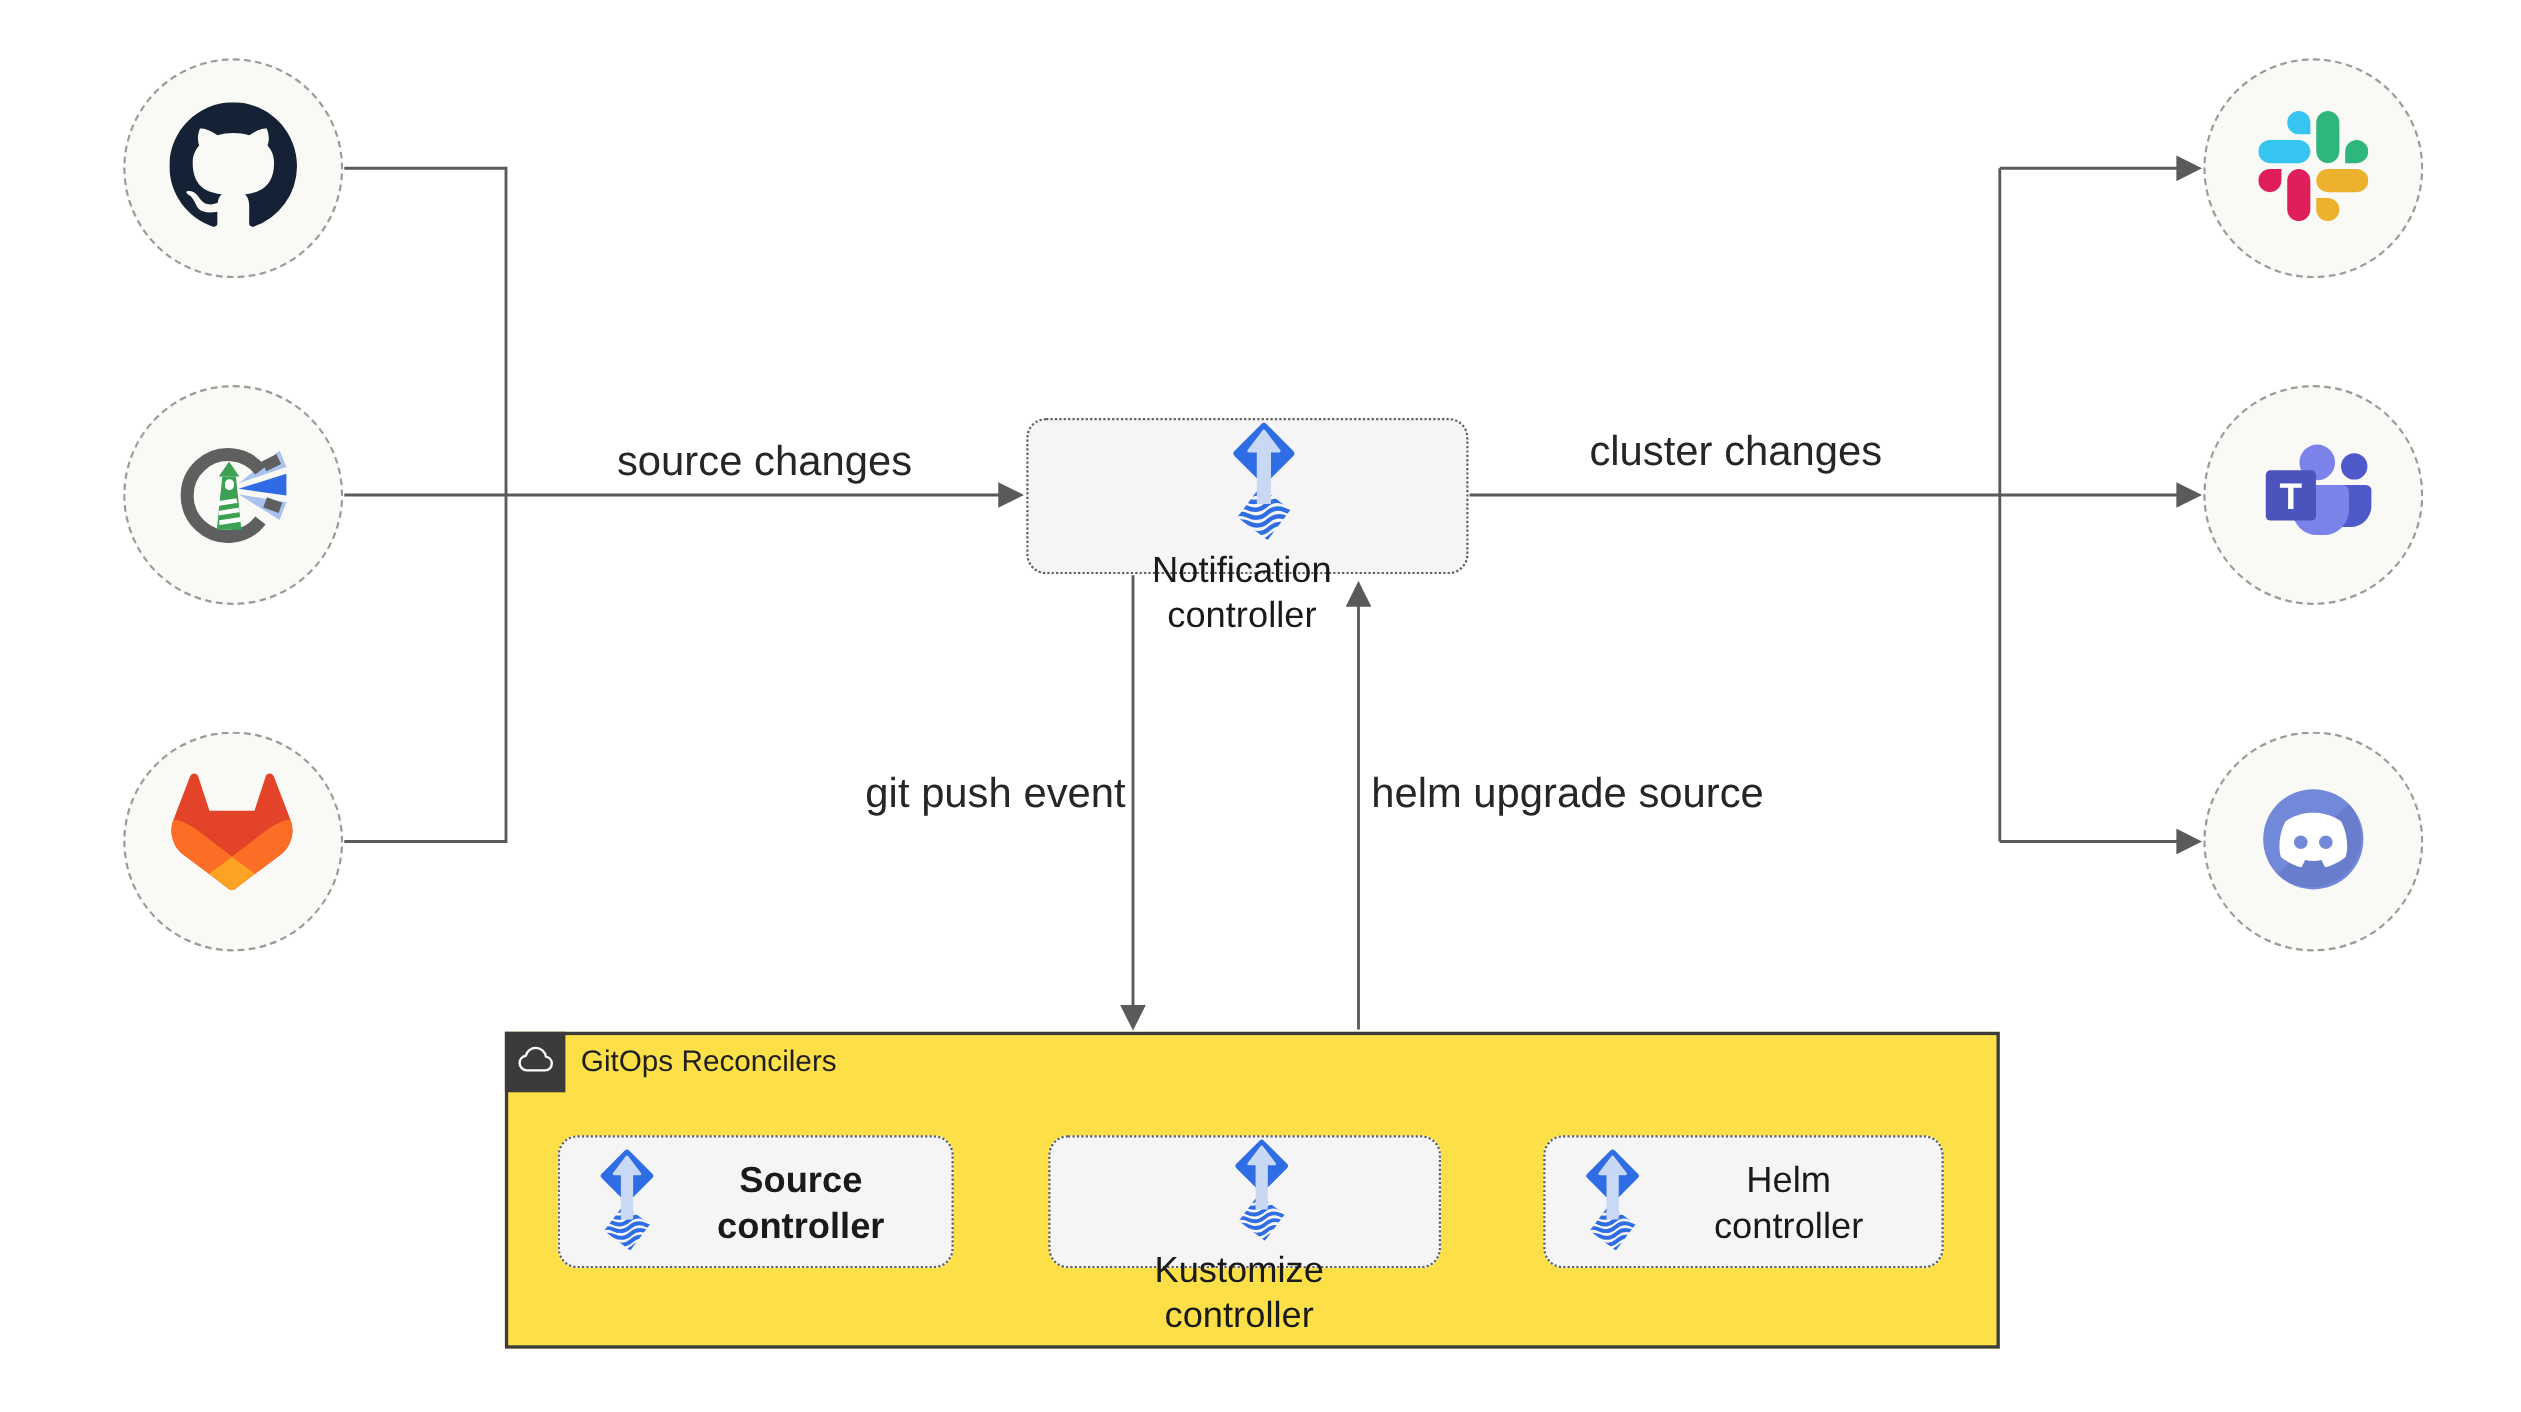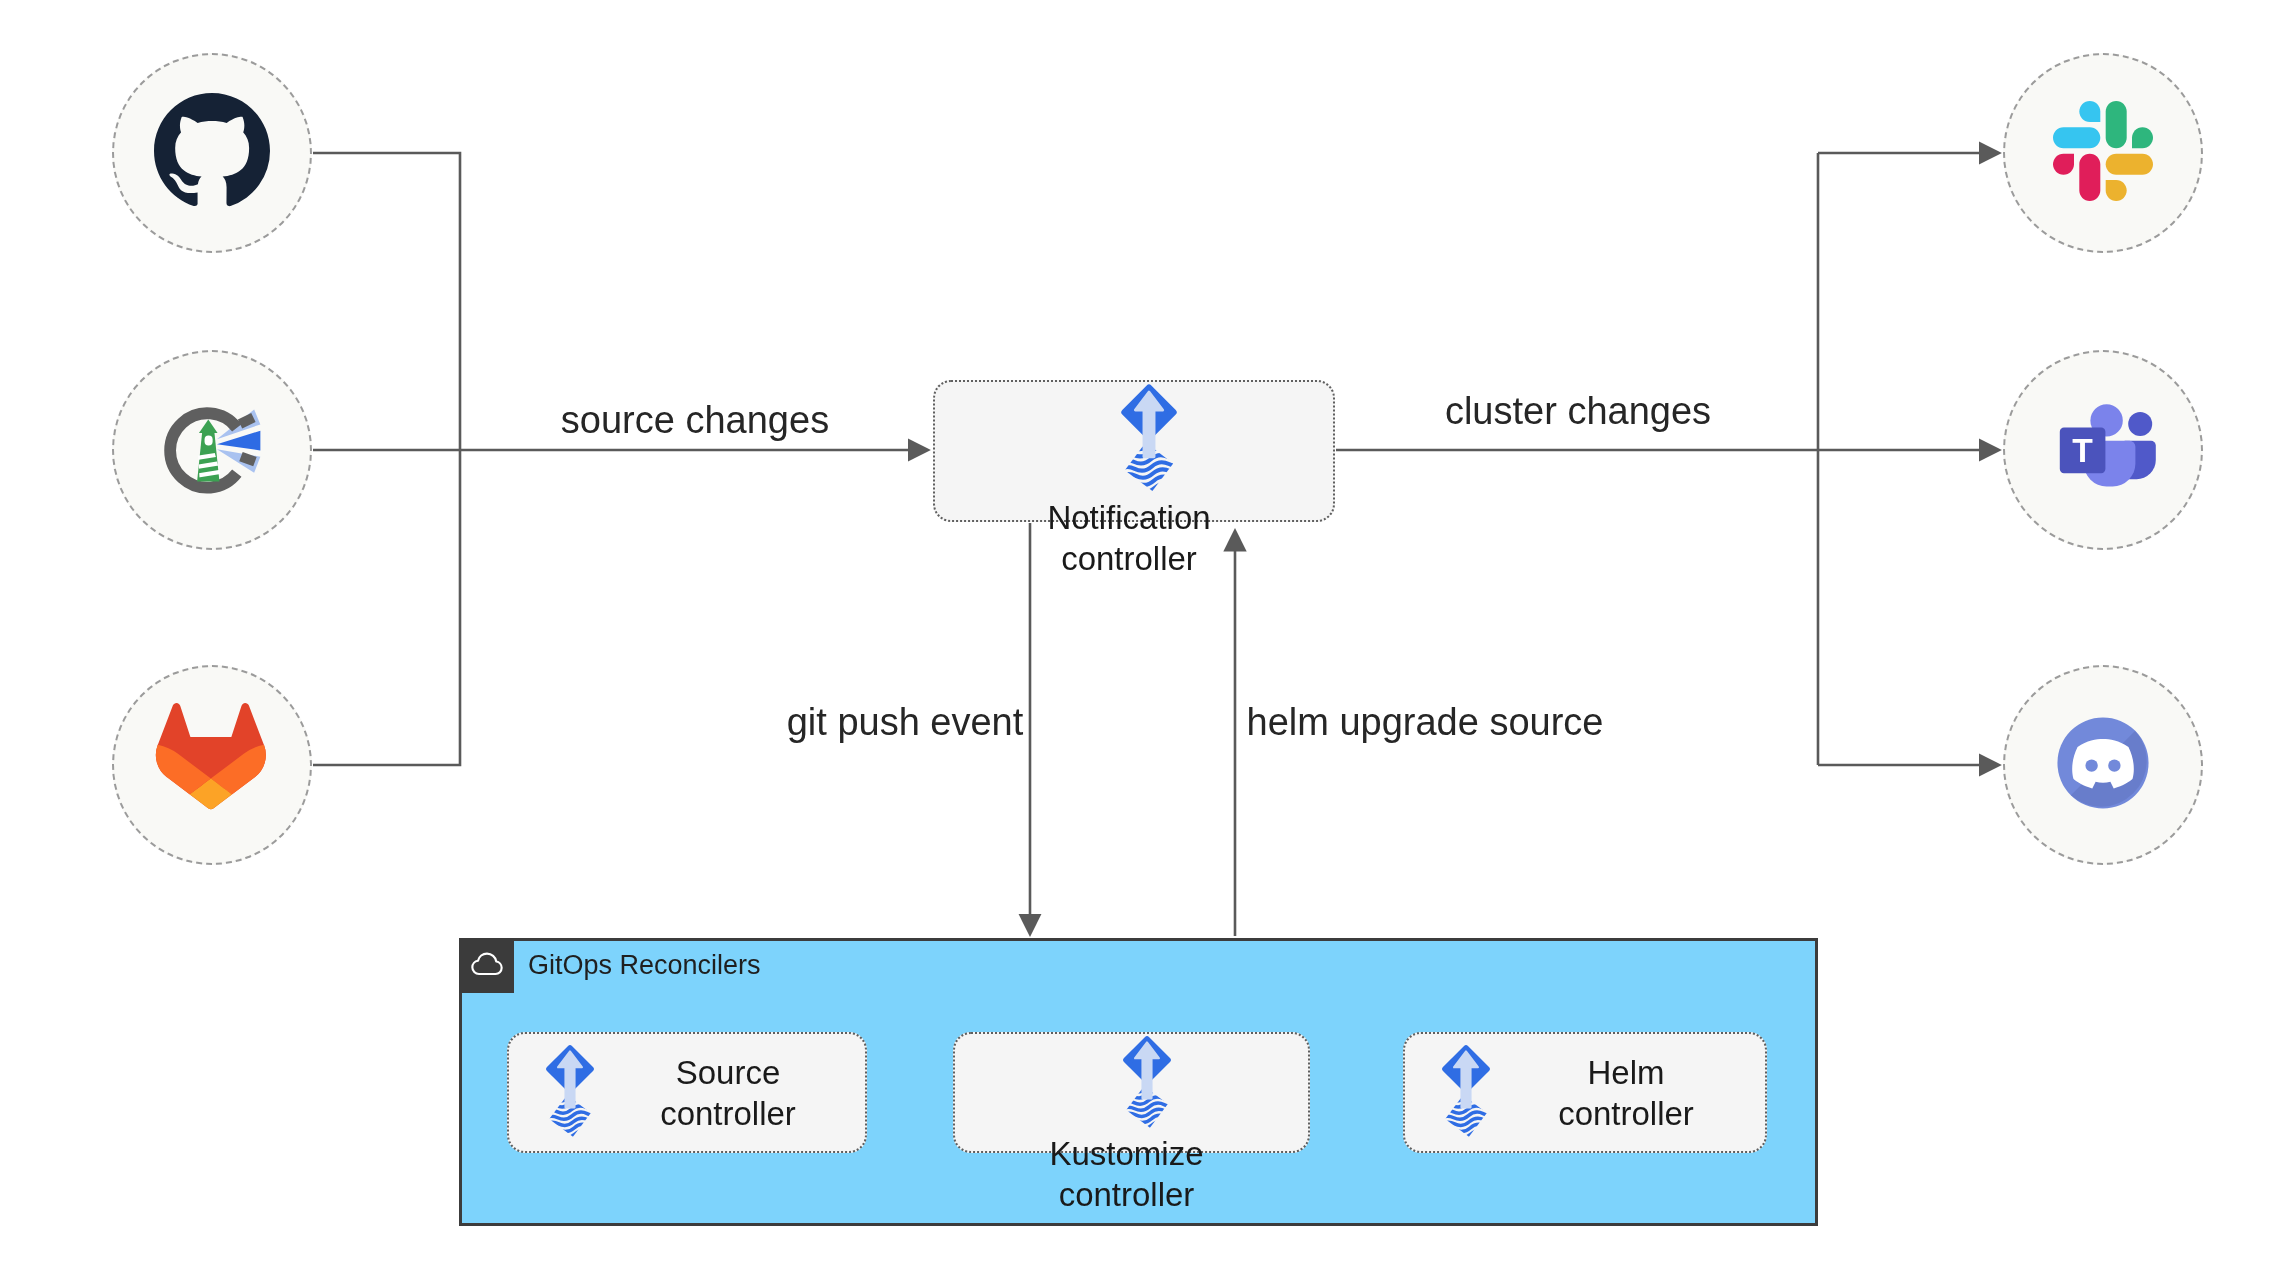--- a/index.html
+++ b/index.html
@@ -22,21 +22,21 @@
   .ctrl-label {
     flex:1 1 auto; text-align:center; font-size:33px; line-height:41px;
     color:#1a1a1a; white-space:pre-line; padding-right:10px;
   }
   .edge-label {
     position:absolute; transform:translate(-50%,-50%);
     font-size:38px; color:#262626; white-space:nowrap;
   }
   .gitops-box {
     position:absolute; left:459px; top:938px; width:1359px; height:288px;
-    border:3px solid #3c3c3c; box-sizing:border-box; background:#7dd3fc;
+    border:3px solid #3c3c3c; box-sizing:border-box; background:#fde047;
   }
   .gitops-tab {
     position:absolute; left:-3px; top:-3px; width:55px; height:55px;
     background:#3b3b3b; display:flex; align-items:center; justify-content:center;
   }
   .gitops-label {
     position:absolute; left:66px; top:-3px; height:55px;
     display:flex; align-items:center; font-size:27px; color:#1f1f1f;
   }
 </style>
@@ -189,21 +189,21 @@
   <div class="gitops-box">
     <div class="gitops-tab">
       <span>
         <svg viewBox="0 0 60 44" width="40" height="30">
           <path d="M13 34 C7.5 34 3 29.5 3 24 C3 19 6.7 14.9 11.5 14.2 C13 8 18.5 3.5 25 3.5 C32 3.5 37.8 8.6 38.9 15.3 C43.5 16 47 20 47 24.8 C47 29.9 42.9 34 37.8 34 Z" transform="translate(5,3)" fill="none" stroke="#ffffff" stroke-width="3.2" stroke-linejoin="round"></path>
         </svg>
       </span>
     </div>
     <div class="gitops-label">GitOps Reconcilers</div>
 
-    <div class="ctrl-box" style="left:45px; top:91px; width:360px; height:121px;">
+    <div class="ctrl-box" style="left:45px; top:91px; width:360px; height:121px;font-weight:bold;">
       <span class="ctrl-icon">
         <svg viewBox="0 0 100 160" width="62" height="99">
             <use href="#flux-logo"></use>
           </svg>
       </span>
       <div class="ctrl-label">Source
 controller</div>
     </div>
 
     <div class="ctrl-box" style="left:491px; top:91px; width:357px; height:121px;flex-direction:column;">

